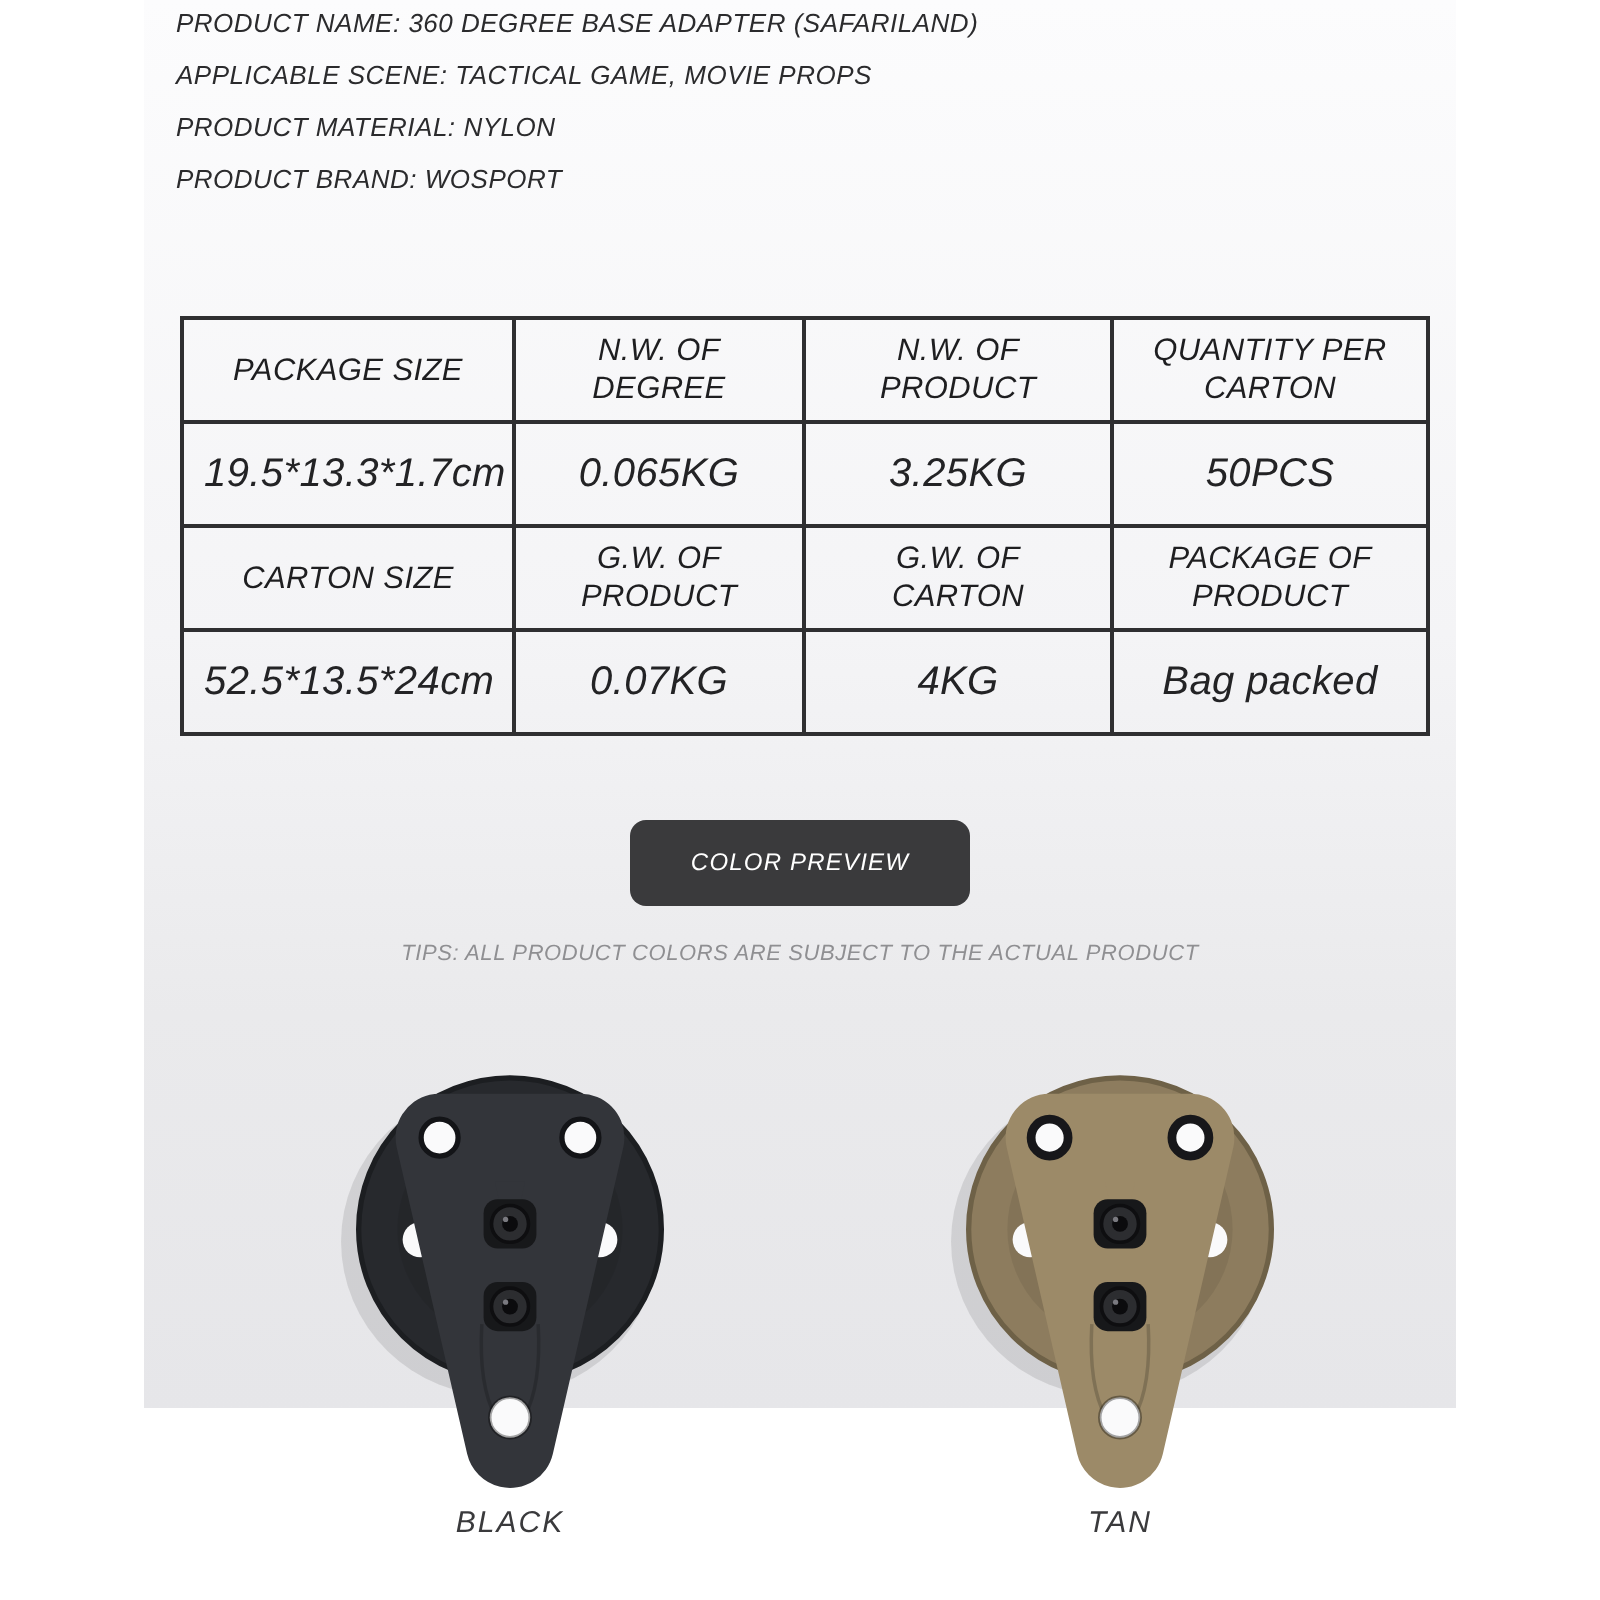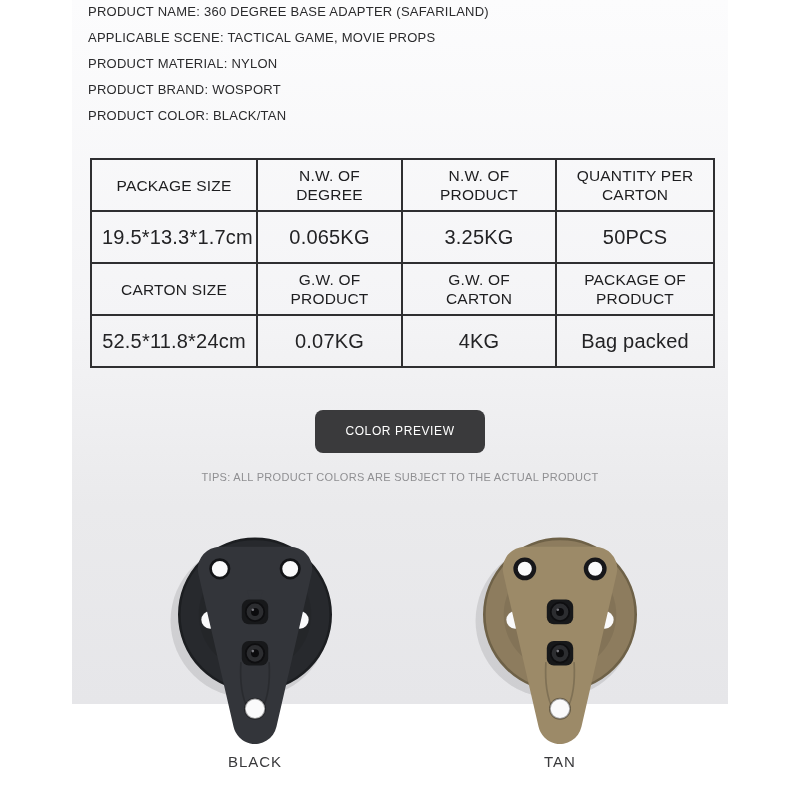--- a/index.html
+++ b/index.html
@@ -1,19 +1,19 @@
 <!DOCTYPE html>
 <html><head>
 <meta charset="utf-8">
 <style>
   html,body{margin:0;padding:0;background:#ffffff;}
   .page{position:relative;width:800px;height:800px;margin:0 auto;background:#ffffff;overflow:hidden;
         font-family:"Liberation Sans", sans-serif;-webkit-font-smoothing:antialiased;}
   .content-col{position:absolute;left:72px;top:0;width:656px;height:704px;
-        background:linear-gradient(180deg,#fcfcfd 0%,#f4f4f6 45%,#eaeaec 72%,#e6e6e9 100%);}
+        background:linear-gradient(180deg,#fcfcfd 0%,#f4f4f6 45%,#eaeaec 72%,#e6e6e9 100%);font-style:italic;}
 
   
   .info-block{position:absolute;left:16px;top:5px;}
   .info-line{margin:0 0 12.5px 0;font-size:13px;line-height:13.5px;color:#2b2b2d;letter-spacing:.25px;white-space:nowrap;}
   .info-line span{display:inline;}
 
   
   .spec-table{position:absolute;left:18px;top:158px;border-collapse:collapse;table-layout:fixed;width:623px;}
   .spec-table td{border:2px solid #2f2f31;text-align:center;vertical-align:middle;height:52px;
         font-size:20px;color:#232325;padding:0 10px;line-height:19px;letter-spacing:.2px;box-sizing:border-box;}
@@ -52,21 +52,20 @@
 <body>
 
 <div class="page">
   <div class="content-col">
 
     <div class="info-block">
       <div class="info-line"><span>PRODUCT NAME:</span> <span>360 DEGREE BASE ADAPTER (SAFARILAND)</span></div>
       <div class="info-line"><span>APPLICABLE SCENE:</span> <span>TACTICAL GAME, MOVIE PROPS</span></div>
       <div class="info-line"><span>PRODUCT MATERIAL:</span> <span>NYLON</span></div>
       <div class="info-line"><span>PRODUCT BRAND:</span> <span>WOSPORT</span></div>
-      <div class="info-line"><span>PRODUCT COLOR:</span> <span>BLACK/TAN</span></div>
     </div>
 
     <table class="spec-table">
       <colgroup>
           <col style="width:166px">
           <col style="width:145px">
           <col style="width:154px">
           <col style="width:158px">
         </colgroup>
       <tbody>
@@ -82,21 +81,21 @@
         <td>3.25KG</td>
         <td>50PCS</td>
       </tr>
       <tr class="hdr">
         <td>CARTON SIZE</td>
         <td>G.W. OF PRODUCT</td>
         <td>G.W. OF CARTON</td>
         <td>PACKAGE OF PRODUCT</td>
       </tr>
       <tr>
-        <td>52.5*11.8*24cm</td>
+        <td>52.5*13.5*24cm</td>
         <td>0.07KG</td>
         <td>4KG</td>
         <td>Bag packed</td>
       </tr>
     </tbody>
       </table>
 
     <div class="preview-badge">COLOR PREVIEW</div>
     <div class="tips-line">TIPS: ALL PRODUCT COLORS ARE SUBJECT TO THE ACTUAL PRODUCT</div>
 

